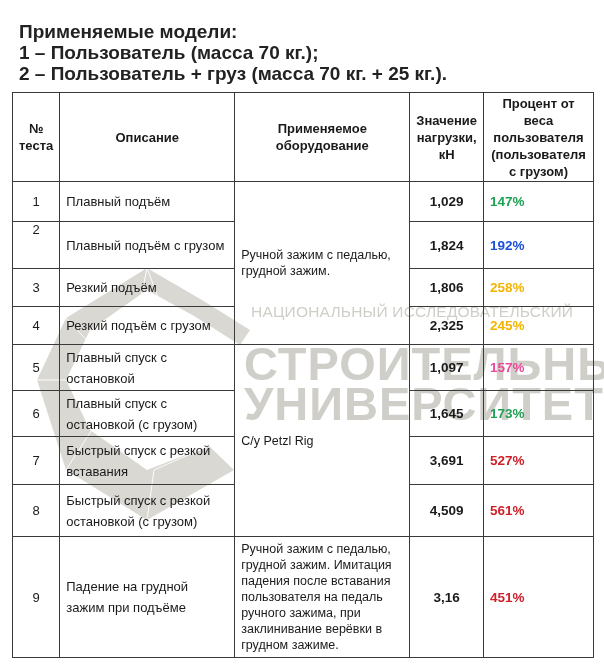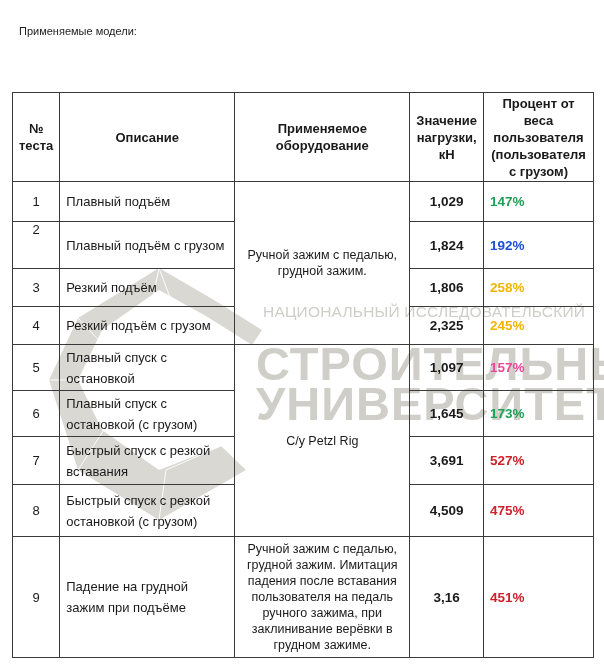--- a/index.html
+++ b/index.html
@@ -1,47 +1,49 @@
 <!DOCTYPE html>
 <html><head>
 <meta charset="utf-8">
 <style>
   html, body { margin: 0; padding: 0; }
   body {
     width: 604px; height: 670px; background: #ffffff; position: relative; overflow: hidden;
     font-family: "Liberation Sans", "DejaVu Sans", sans-serif; color: #1a1a1a;
   }
-  .intro { position: absolute; left: 19px; top: 21px; font-size: 11px; line-height: 21px; color: #222; }
+  .intro { position: absolute; left: 19px; top: 21px; font-size: 19px; line-height: 21px; color: #222; font-weight: bold; }
   .intro div { white-space: nowrap; }
 
-  .watermark { position: absolute; left: 16px; top: 0; width: 564px; height: 670px; pointer-events: none; z-index: 0; }
+  .watermark { position: absolute; left: 4px; top: 0; width: 564px; height: 670px; pointer-events: none; z-index: 0; }
   .wm-text { position: absolute; color: #cfcec8; white-space: nowrap; font-family: "Liberation Sans", "DejaVu Sans", sans-serif; }
   .wm-small { font-size: 15.5px; letter-spacing: 0.2px; line-height: 17px; }
   .wm-big { font-size: 47px; font-weight: bold; line-height: 44px; letter-spacing: 1px; }
 
   table.data {
     position: absolute; left: 12px; top: 92px; border-collapse: collapse; z-index: 1;
     table-layout: fixed; font-size: 13px;
   }
   table.data td, table.data th {
     border: 1.2px solid #3a3a3a; padding: 0 6px; background: transparent;
   }
   th { font-weight: bold; text-align: center; line-height: 17px; font-size: 13px; }
   td.num { text-align: center; }
   td.desc { font-weight: normal; text-align: left; padding-left: 9px; line-height: 21px; }
-  td.equip { text-align: center; font-size: 12.5px; line-height: 16px; }
+  td.equip { text-align: left; font-size: 12.5px; line-height: 16px; }
   td.load { text-align: center; font-size: 13.5px; font-weight: bold; }
   td.pct { text-align: left; font-weight: bold; font-size: 13.5px; }
   .top-align { vertical-align: top; padding-top: 3px; }
 </style>
 </head>
 <body>
 
 <div class="intro">
   <div>Применяемые модели:</div>
+  <div>1 – Пользователь (масса 70 кг.);</div>
+  <div>2 – Пользователь + груз (масса 70 кг. + 25 кг.).</div>
 </div>
 
 <div class="watermark">
   <svg style="position:absolute;left:0;top:0" width="604" height="670">
     <g fill="#d3d1cb" opacity="0.85">
       <polygon points="143,268 198,300 246,330 236,345 190,316 143,290 86,330 62,380 86,430 143,470 205,446 230,470 143,520 62,470 33,380 62,318"></polygon>
     </g>
     <g stroke="#ffffff" stroke-width="1" fill="none" opacity="0.9">
       <line x1="143" y1="268" x2="120" y2="380"></line>
       <line x1="143" y1="268" x2="170" y2="340"></line>
@@ -114,21 +116,21 @@
   <tr style="height:48px">
     <td class="num">7</td>
     <td class="desc">Быстрый спуск с резкой вставания</td>
     <td class="load">3,691</td>
     <td class="pct" style="color:#d0212a">527%</td>
   </tr>
   <tr style="height:52px">
     <td class="num">8</td>
     <td class="desc">Быстрый спуск с резкой остановкой (с грузом)</td>
     <td class="load">4,509</td>
-    <td class="pct" style="color:#d0212a">475%</td>
+    <td class="pct" style="color:#d0212a">561%</td>
   </tr>
   <tr style="height:121px">
     <td class="num">9</td>
     <td class="desc">Падение на грудной зажим при подъёме</td>
     <td class="equip">Ручной зажим с педалью, грудной зажим. Имитация падения  после вставания пользователя на педаль ручного зажима, при заклинивание верёвки в грудном зажиме.</td>
     <td class="load">3,16</td>
     <td class="pct" style="color:#d0212a">451%</td>
   </tr>
 </tbody>
   </table>

